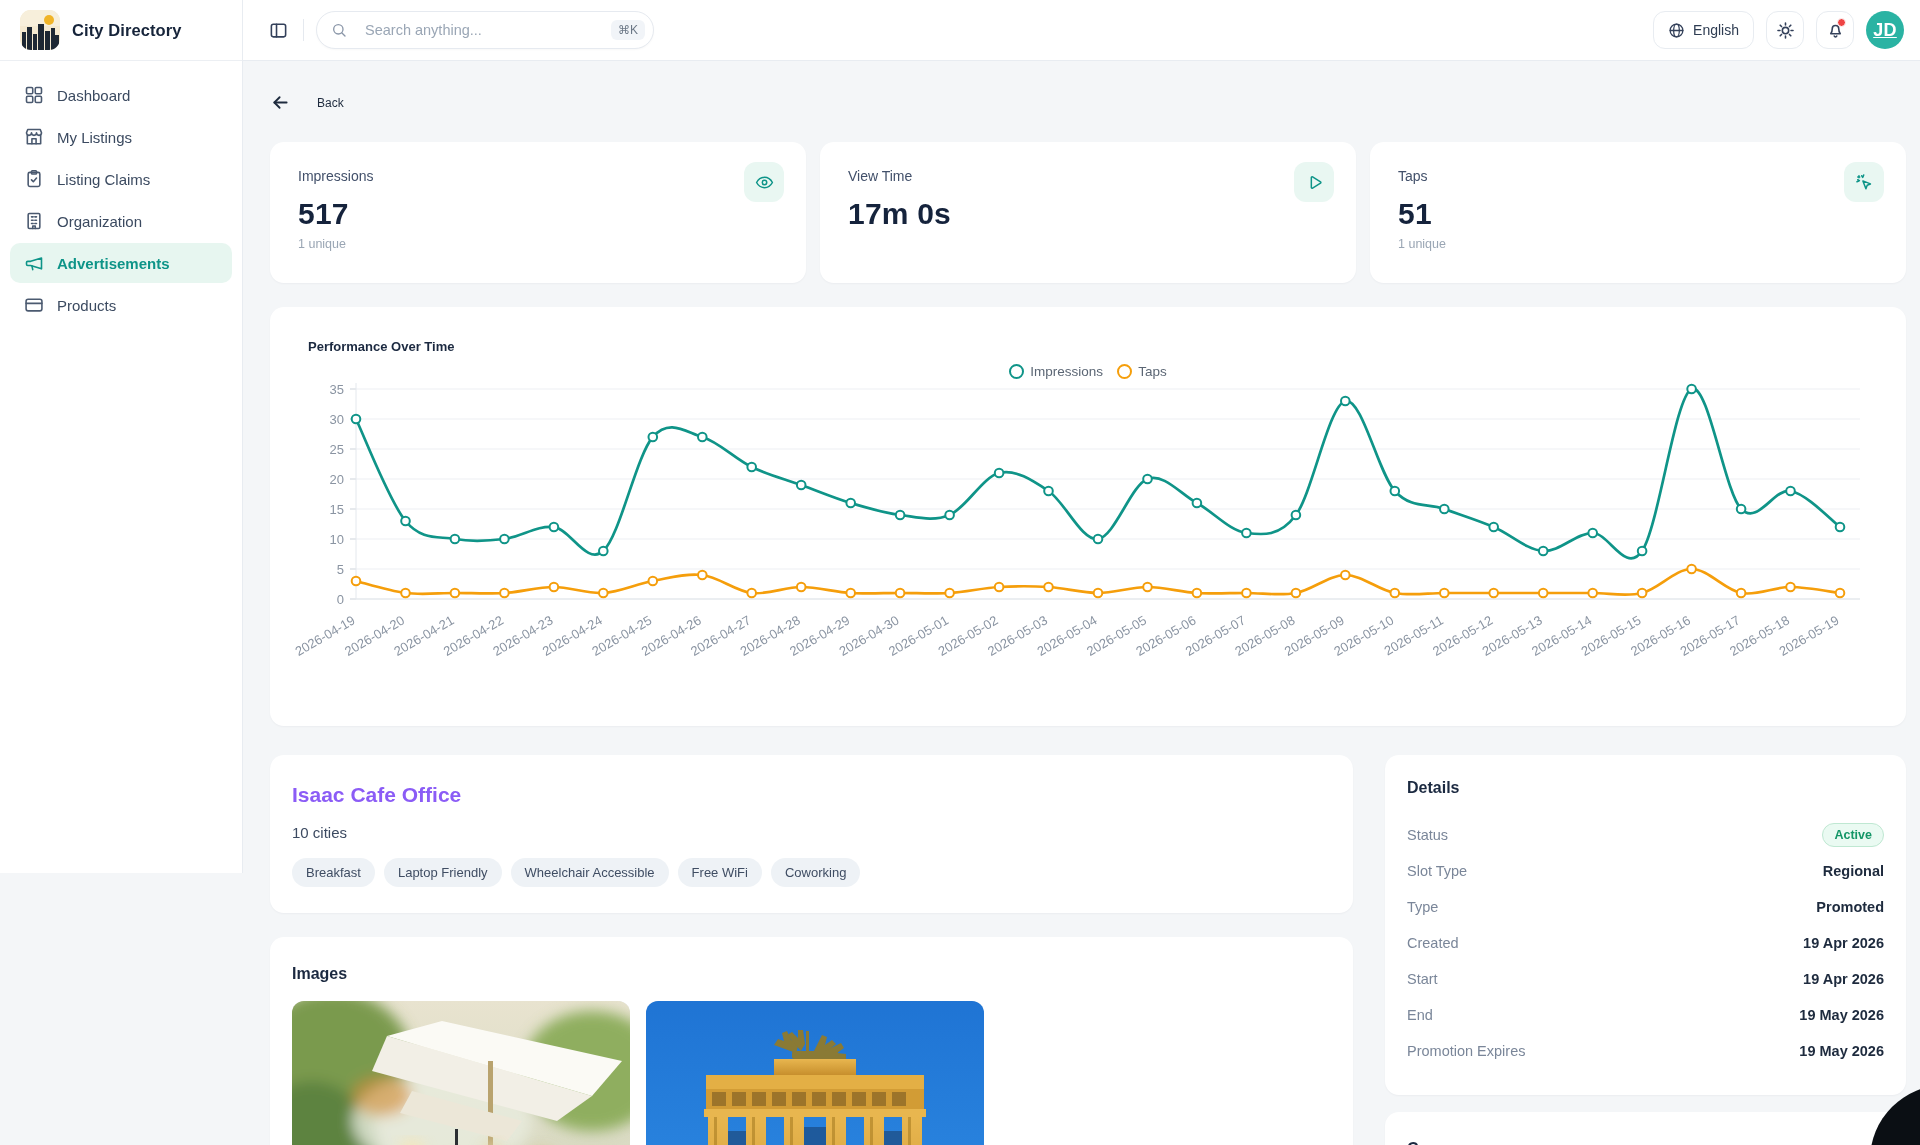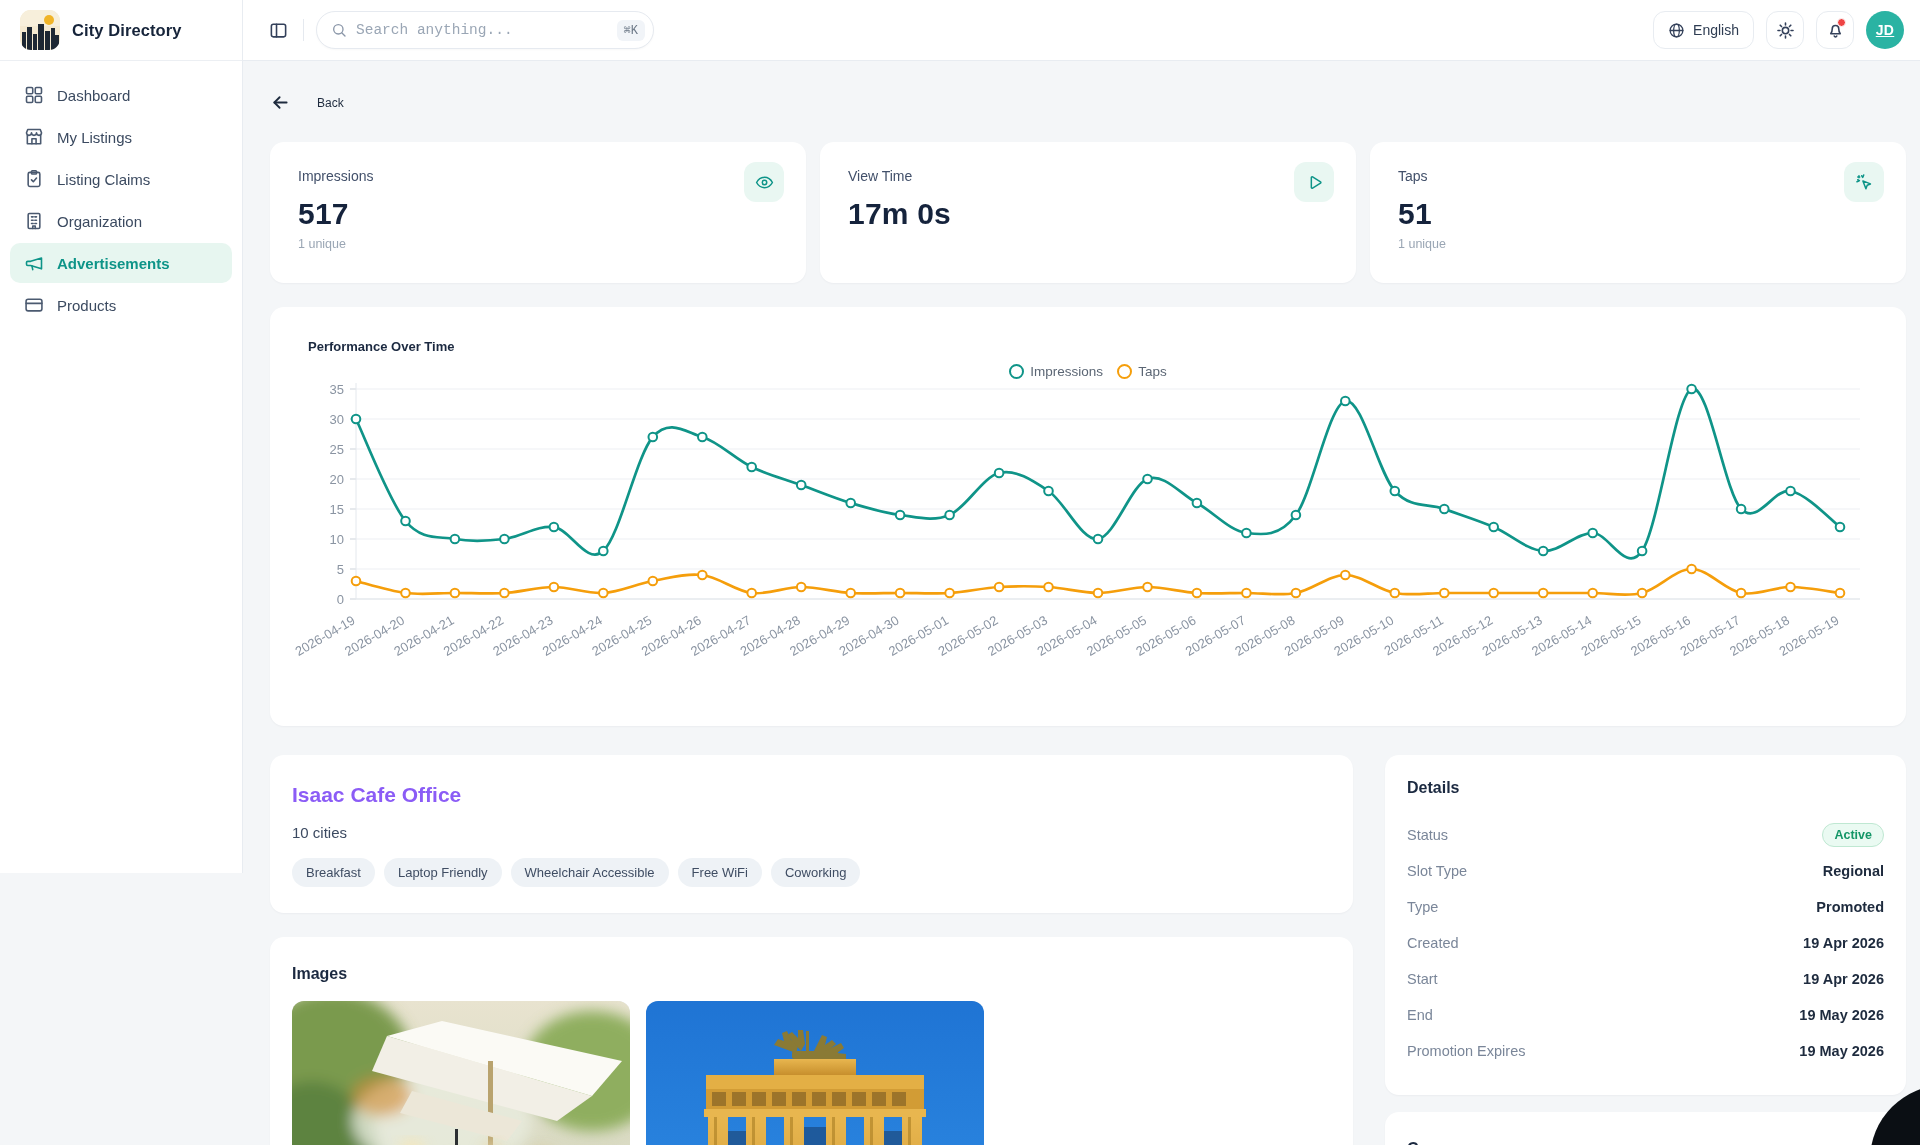--- a/index.html
+++ b/index.html
@@ -16,31 +16,31 @@
   .nav-item svg { width:20px; height:20px; stroke:#4b5a70; flex:0 0 auto; }
   .nav-item.active { background:#e7f6f0; color:#0d9488; font-weight:600; }
   .nav-item.active svg { stroke:#0d9488; }
 
   
   .header { position:absolute; left:243px; top:0; right:0; height:61px; background:#fff; border-bottom:1px solid #e8ecf1; display:flex; align-items:center; padding:0 16px; z-index:4; }
   .icon-btn { width:38px; height:38px; border-radius:12px; display:flex; align-items:center; justify-content:center; background:#fff; border:1px solid transparent; cursor:pointer; }
   .icon-btn svg { width:19px; height:19px; stroke:#33405a; }
   .icon-btn.bordered { border-color:#e8ecf1; }
   .hdr-divider { width:1px; height:22px; background:#e5e9ef; margin:0 12px 0 6px; }
-  .search-pill { width:338px; height:38px; border:1px solid #e6eaf0; border-radius:999px; background:#fff; display:flex; align-items:center; gap:9px; padding:0 8px 0 14px; box-shadow:0 1px 2px rgba(16,24,40,.03); cursor:text;font-family:Liberation Mono, monospace; }
+  .search-pill { width:338px; height:38px; border:1px solid #e6eaf0; border-radius:999px; background:#fff; display:flex; align-items:center; gap:18px; padding:0 8px 0 14px; box-shadow:0 1px 2px rgba(16,24,40,.03); cursor:text; }
   .search-pill svg { width:16px; height:16px; stroke:#8a96a8; flex:0 0 auto; }
   .search-input { border:none; outline:none; flex:1; font-size:14.5px; color:#33405a; background:transparent; font-family:inherit; }
   .search-input::placeholder { color:#9aa6b5; }
   .kbd { background:#f1f4f8; border-radius:6px; padding:3px 7px; font-size:12px; color:#6b7786; }
   .hdr-right { margin-left:auto; display:flex; align-items:center; gap:12px; }
   .lang-btn { height:38px; border:1px solid #e8ecf1; border-radius:12px; background:#fff; display:flex; align-items:center; gap:8px; padding:0 14px; font-size:14px; color:#2e3c52; cursor:pointer; font-family:inherit; }
   .lang-btn svg { width:17px; height:17px; stroke:#33405a; }
   .bell-wrap { position:relative; }
   .bell-dot { position:absolute; top:6px; right:7px; width:9px; height:9px; border-radius:50%; background:#ef4444; border:1.5px solid #fff; }
-  .avatar { width:38px; height:38px; border-radius:50%; background:#2ab3a3; color:#fff; font-size:14px; font-weight:700; display:flex; align-items:center; justify-content:center; cursor:pointer; letter-spacing:.3px;text-decoration:underline; }
+  .avatar { width:38px; height:38px; border-radius:50%; background:#2ab3a3; color:#fff; font-size:18px; font-weight:700; display:flex; align-items:center; justify-content:center; cursor:pointer; letter-spacing:.3px;text-decoration:underline; }
 
   
   .main { position:absolute; left:243px; top:61px; right:0; bottom:0; background:#f4f6f8; }
   .back-row { position:absolute; left:27px; top:31px; display:flex; align-items:center; gap:26px; cursor:pointer; }
   .back-row svg { width:21px; height:21px; stroke:#1e2b3e; }
   .back-label { font-size:12px; font-weight:500; color:#1e2b3e; }
 
   .card { background:#fff; border-radius:14px; box-shadow:0 1px 2px rgba(16,24,40,.04); }
 
   .stats-row { position:absolute; left:27px; top:81px; right:14px; display:flex; gap:14px; }

